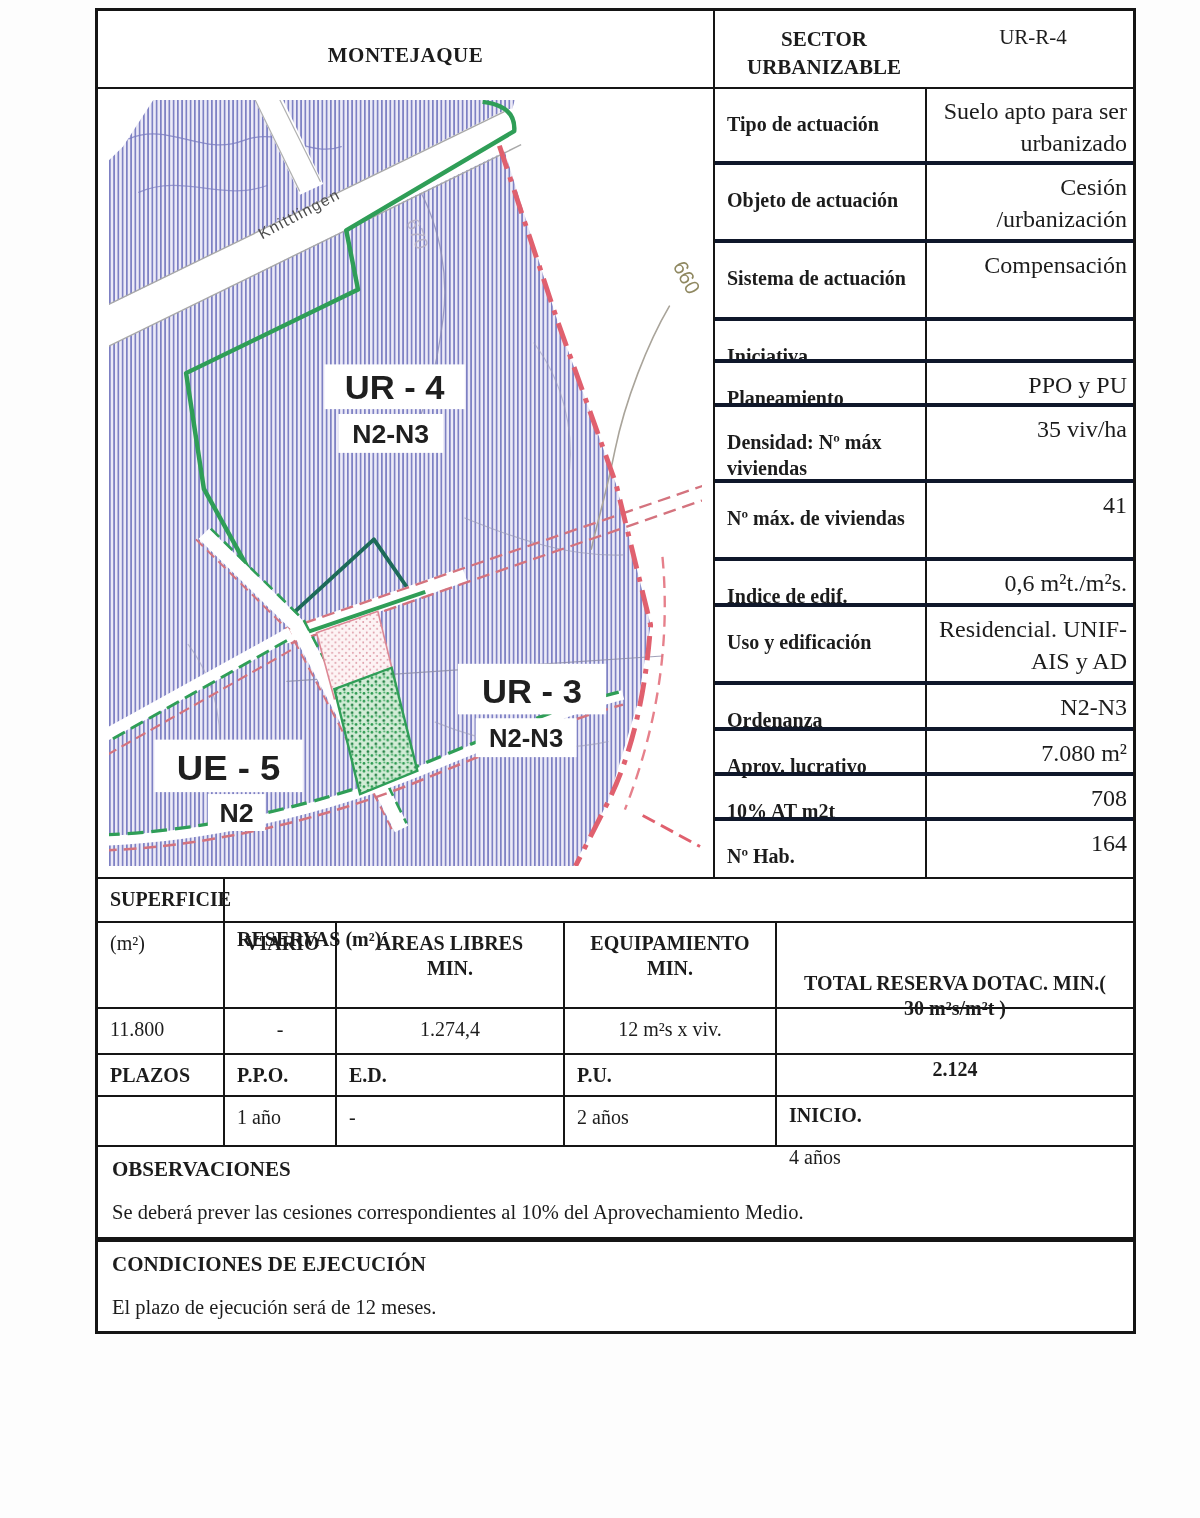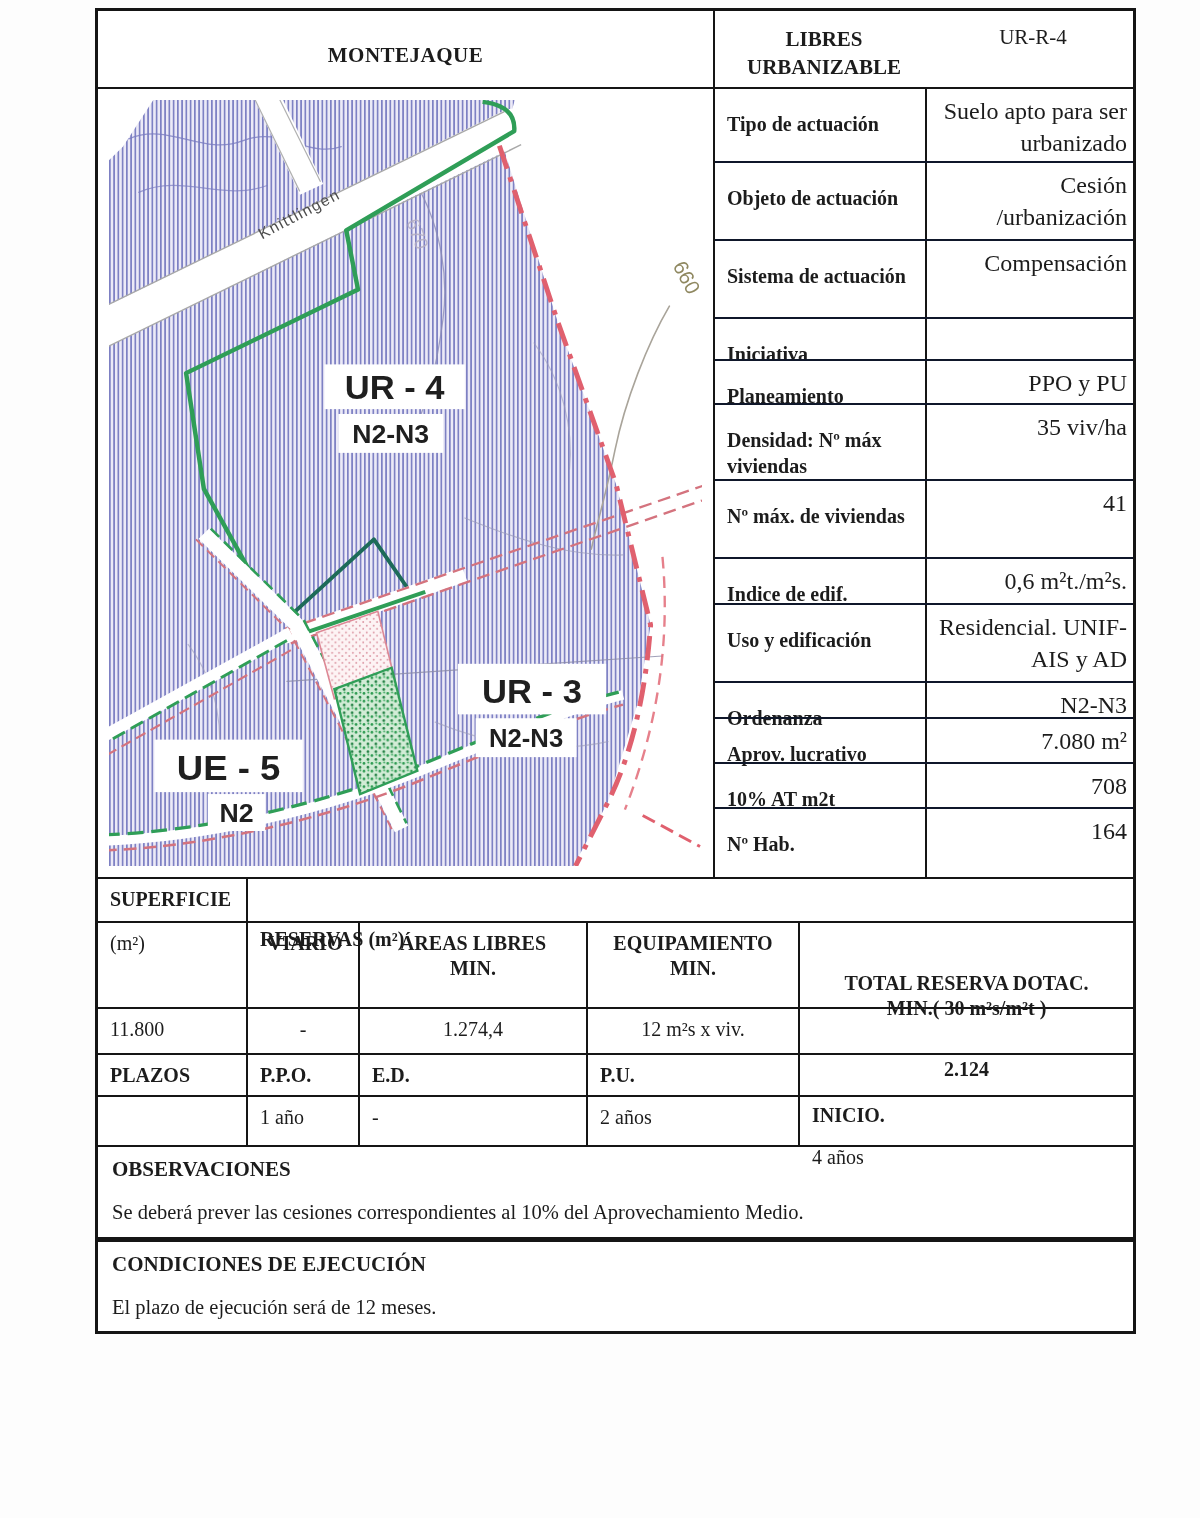--- a/index.html
+++ b/index.html
@@ -14,28 +14,28 @@
             font-weight:bold;font-size:21px;letter-spacing:.5px;}
   .hdr-right{flex:1;display:flex;padding-top:14px;}
   .hdr-sector{width:218px;text-align:center;font-weight:bold;font-size:21px;line-height:1.35;}
   .hdr-code{flex:1;text-align:center;font-weight:normal;font-size:21px;}
 
   
   .main{display:flex;height:788px;}
   .map-cell{width:617px;border-right:2px solid #151515;padding:11px;background:#fff;}
   .map-cell svg{display:block;}
   .details{flex:1;display:flex;flex-direction:column;}
-  .drow{display:flex;border-top:2px solid #0f172a;}
+  .drow{display:flex;border-top:4px solid #0f172a;}
   .drow:first-child{border-top:none;}
   .dlabel{width:212px;border-right:2px solid #151515;padding:22px 6px 0 12px;font-weight:bold;font-size:20px;line-height:1.32;}
   .dvalue{flex:1;padding:7px 6px 0 12px;font-size:24px;line-height:1.32;text-align:right;}
 
   
   .trow{display:flex;border-top:2px solid #151515;}
-  .c1{width:150px;}.c2{width:112px;}.c3{width:228px;}.c4{width:212px;}.c5{flex:1;margin-top:40px;}
+  .c1{width:127px;}.c2{width:112px;}.c3{width:228px;}.c4{width:212px;}.c5{flex:1;margin-top:40px;}
   .cell{border-right:2px solid #151515;}
   .cell:last-child,.c5{border-right:none;}
   .bold{font-weight:bold;}
   .pad{padding:8px 6px 0 12px;}
   .ctr{text-align:center;padding:8px 20px 0 20px;}
   .fs20{font-size:20px;line-height:1.25;}
 
   
   .section{border-top:2px solid #151515;padding:10px 16px 12px 14px;}
   .section.thick{border-top-width:5px;}
@@ -44,21 +44,21 @@
 </style>
 </head>
 <body>
 
 <div class="page">
   <div class="doc">
 
     <div class="hdr">
       <div class="hdr-left">MONTEJAQUE</div>
       <div class="hdr-right">
-        <div class="hdr-sector">LIBRES URBANIZABLE</div>
+        <div class="hdr-sector">SECTOR URBANIZABLE</div>
         <div class="hdr-code">UR-R-4</div>
       </div>
     </div>
 
     <div class="main">
       <div class="map-cell">
         <svg width="593" height="766" viewBox="0 0 600 788" preserveAspectRatio="none">
           <defs>
             <pattern id="hatch" width="4.3" height="9" patternUnits="userSpaceOnUse">
               <rect width="4.3" height="9" fill="#eceaf7"></rect>
@@ -199,21 +199,21 @@
           <div class="dvalue">41</div>
         </div>
         <div class="drow" style="height:46px">
           <div class="dlabel">Indice de edif.</div>
           <div class="dvalue">0,6 m²t./m²s.</div>
         </div>
         <div class="drow" style="height:78px">
           <div class="dlabel">Uso y edificación</div>
           <div class="dvalue">Residencial. UNIF-AIS y AD</div>
         </div>
-        <div class="drow" style="height:36px">
+        <div class="drow" style="height:46px">
           <div class="dlabel">Ordenanza</div>
           <div class="dvalue">N2-N3</div>
         </div>
         <div class="drow" style="height:45px">
           <div class="dlabel">Aprov. lucrativo</div>
           <div class="dvalue">7.080 m²</div>
         </div>
         <div class="drow" style="height:45px">
           <div class="dlabel">10% AT m2t</div>
           <div class="dvalue">708</div>

